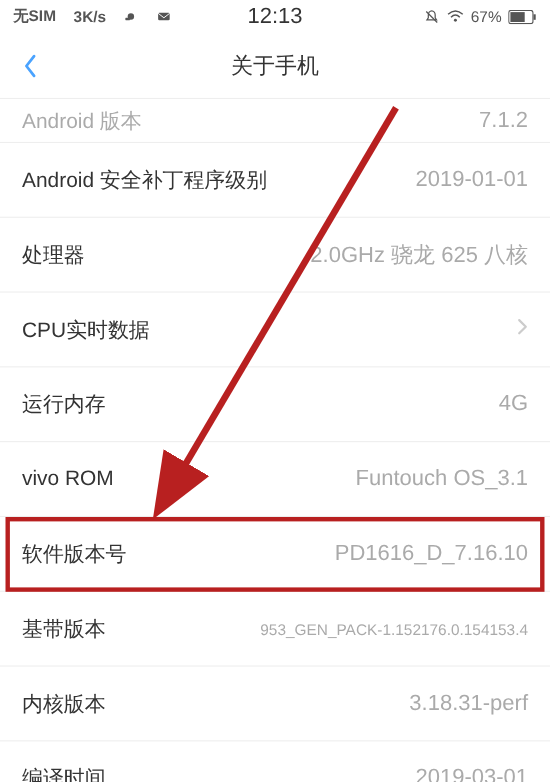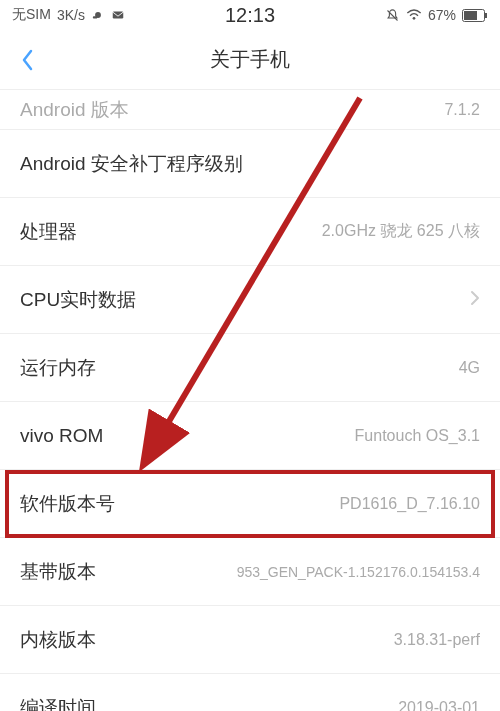--- a/index.html
+++ b/index.html
@@ -13,21 +13,21 @@
     }
     .status-bar {
       height: 30px;
       display: flex;
       align-items: center;
       justify-content: space-between;
       padding: 0 12px;
       font-size: 14px;
       color: #555;
     }
-    .status-left { display: flex; align-items: center; gap: 6px; }
+    .status-left { display: flex; align-items: center; gap: 16px; font-weight: bold; }
     .status-center { position: absolute; left: 50%; transform: translateX(-50%); font-size: 20px; color: #333; }
     .status-right { display: flex; align-items: center; gap: 6px; }
     .status-icon { display: inline-flex; }
     .header {
       height: 60px;
       display: flex;
       align-items: center;
       justify-content: center;
       position: relative;
       border-bottom: 1px solid #eee;
@@ -60,21 +60,21 @@
       border-bottom: 1px solid #eee;
     }
     .row-0 { height: 40px; }
     .row-std { height: 68px; }
     .row-label {
       font-size: 19px;
       color: #333;
       white-space: nowrap;
     }
     .row-value {
-      font-size: 16px;
+      font-size: 20px;
       color: #aaa;
       white-space: nowrap;
       text-align: right;
     }
     .row-value.small { font-size: 14px; }
     .row-0 .row-label, .row-0 .row-value { color: #737373; opacity: 0.6; }
     .chevron {
       margin-left: 6px;
     }
     .highlight-box {
@@ -146,20 +146,21 @@
   <div class="header-title">关于手机</div>
 </div>
 
 <div class="list">
   <div class="row row-0">
     <span class="row-label">Android 版本</span>
     <span class="row-value">7.1.2</span>
   </div>
   <div class="row row-std">
     <span class="row-label">Android 安全补丁程序级别</span>
+    <span class="row-value">2019-01-01</span>
   </div>
   <div class="row row-std">
     <span class="row-label">处理器</span>
     <span class="row-value">2.0GHz 骁龙 625 八核</span>
   </div>
   <div class="row row-std">
     <span class="row-label">CPU实时数据</span>
     <span class="row-value">
       <span></span>
       <svg class="chevron" width="10" height="16" viewBox="0 0 10 16">

